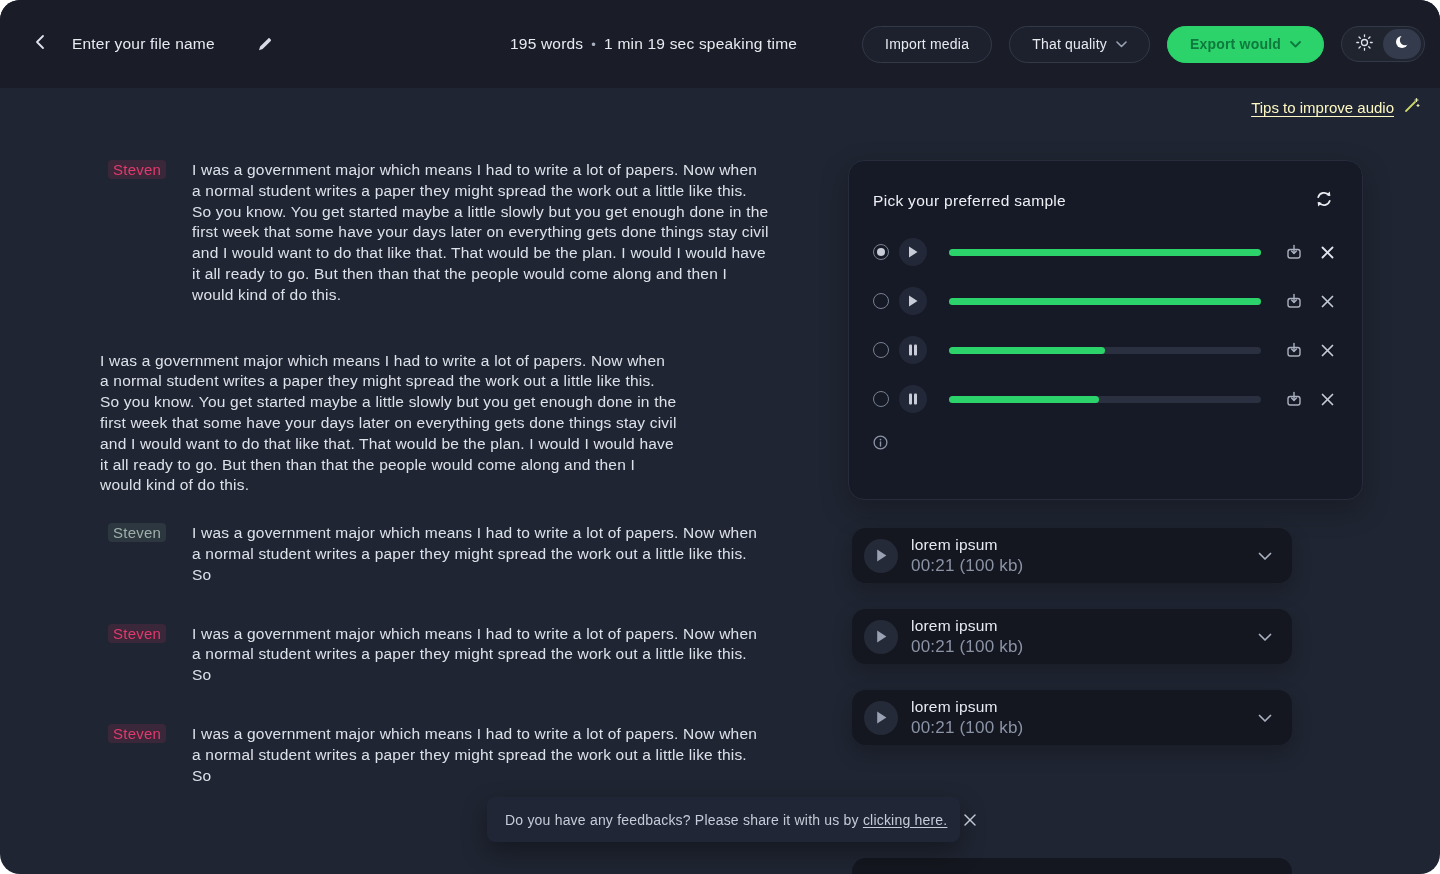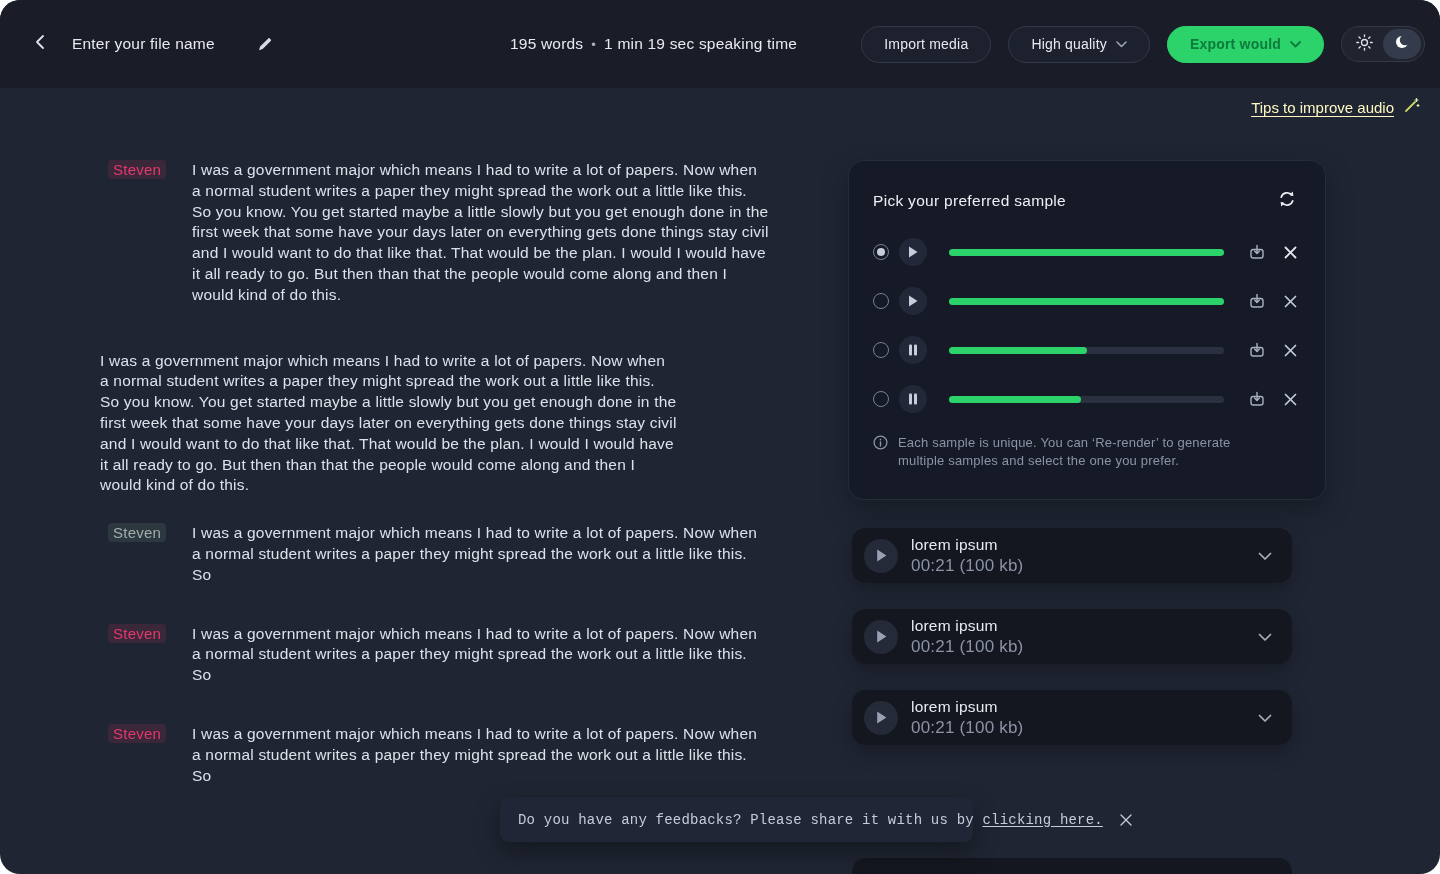--- a/index.html
+++ b/index.html
@@ -77,21 +77,21 @@
   .speaker.red   { color:#e23a6d; background:rgba(226,58,109,.14); }
   .speaker.rose  { color:#a87f95; background:rgba(168,127,149,.12); }
   .speaker.sage  { color:#9fb0ab; background:rgba(134,181,156,.13); }
   .para {
     width:578px; font-size:15.5px; line-height:20.8px; color:#dde1ea;
     letter-spacing:.2px; cursor:text;
   }
 
   
   .panel {
-    position:absolute; left:848px; top:160px; width:478px; height:340px;
+    position:absolute; left:848px; top:160px; width:515px; height:340px;
     background:#161a26; border:1px solid #262c3b; border-radius:16px;
     box-shadow:0 10px 28px rgba(0,0,0,.25);
     padding:24px 24px 22px 24px;
   }
   .panel-head { display:flex; align-items:center; justify-content:space-between; }
   .panel-title { font-size:15.5px; color:#eef0f5; letter-spacing:.3px; }
   .icon-btn { background:none; border:none; cursor:pointer; display:flex; align-items:center; justify-content:center; padding:4px; }
   .rows { margin-top:22px; }
   .srow { display:flex; align-items:center; height:28px; margin-bottom:21px; }
   .radio {
@@ -129,23 +129,23 @@
   .card-text { margin-left:13px; flex:1; }
   .card-title { font-size:15.5px; color:#e8ebf2; letter-spacing:.2px; }
   .card-meta { font-size:17px; color:#8b93a7; margin-top:2px; letter-spacing:.2px; }
   .card-partial {
     position:absolute; left:852px; top:858px; width:440px; height:16px;
     background:#14171f; border-radius:14px 14px 0 0;
   }
 
   
   .toast {
-    position:absolute; left:500px; top:797px; width:473px; height:45px;
+    position:absolute; left:487px; top:797px; width:473px; height:45px;
     background:#202636; border-radius:8px; box-shadow:0 10px 24px rgba(0,0,0,.35);
-    display:flex; align-items:center; padding:0 12px 0 18px;font-family:Liberation Mono, monospace;
+    display:flex; align-items:center; padding:0 12px 0 18px;
   }
   .toast-msg { font-size:14px; color:#c6cbd8; letter-spacing:.2px; white-space:nowrap; }
   .toast-link { color:#c6cbd8; text-decoration:underline; text-underline-offset:2px; cursor:pointer; }
   .toast-div { width:1px; height:24px; background:#39405255; background:#394052; margin:0 12px 0 14px; }
 </style>
 </head>
 <body>
 
 <div class="app">
 
@@ -170,21 +170,21 @@
       <span>195 words</span>
       <span class="dot">•</span>
       <span>1 min 19 sec speaking time</span>
     </div>
 
     <div class="topbar-right">
       <button class="pill-btn">
         <span>Import media</span>
       </button>
       <button class="pill-btn">
-        <span>High quality</span>
+        <span>That quality</span>
         <span class="chev">
           <svg width="11" height="7" viewBox="0 0 11 7">
               <polyline points="1,1 5.5,5.5 10,1" fill="none" stroke="#9aa1b2" stroke-width="1.6" stroke-linecap="round" stroke-linejoin="round"></polyline>
             </svg>
         </span>
       </button>
       <button class="pill-btn green">
         <span>Export would</span>
         <span class="chev">
           <svg width="11" height="7" viewBox="0 0 11 7">
@@ -392,21 +392,20 @@
     </div>
 
     <div class="note">
       <span style="margin-top:1px;">
         <svg width="15" height="15" viewBox="0 0 15 15" fill="none">
           <circle cx="7.5" cy="7.5" r="6.4" stroke="#8b93a7" stroke-width="1.3"></circle>
           <circle cx="7.5" cy="4.6" r="0.9" fill="#8b93a7"></circle>
           <line x1="7.5" y1="7" x2="7.5" y2="11" stroke="#8b93a7" stroke-width="1.4" stroke-linecap="round"></line>
         </svg>
       </span>
-      <div class="note-text">Each sample is unique. You can ‘Re-render’ to generate multiple samples and select the one you prefer.</div>
     </div>
   </div>
 
   <div class="cards">
     <div class="card">
       <button class="card-play">
         <svg width="11" height="13" viewBox="0 0 10 12">
             <polygon points="1,0.5 9.5,6 1,11.5" fill="#9aa1b2"></polygon>
           </svg>
       </button>

